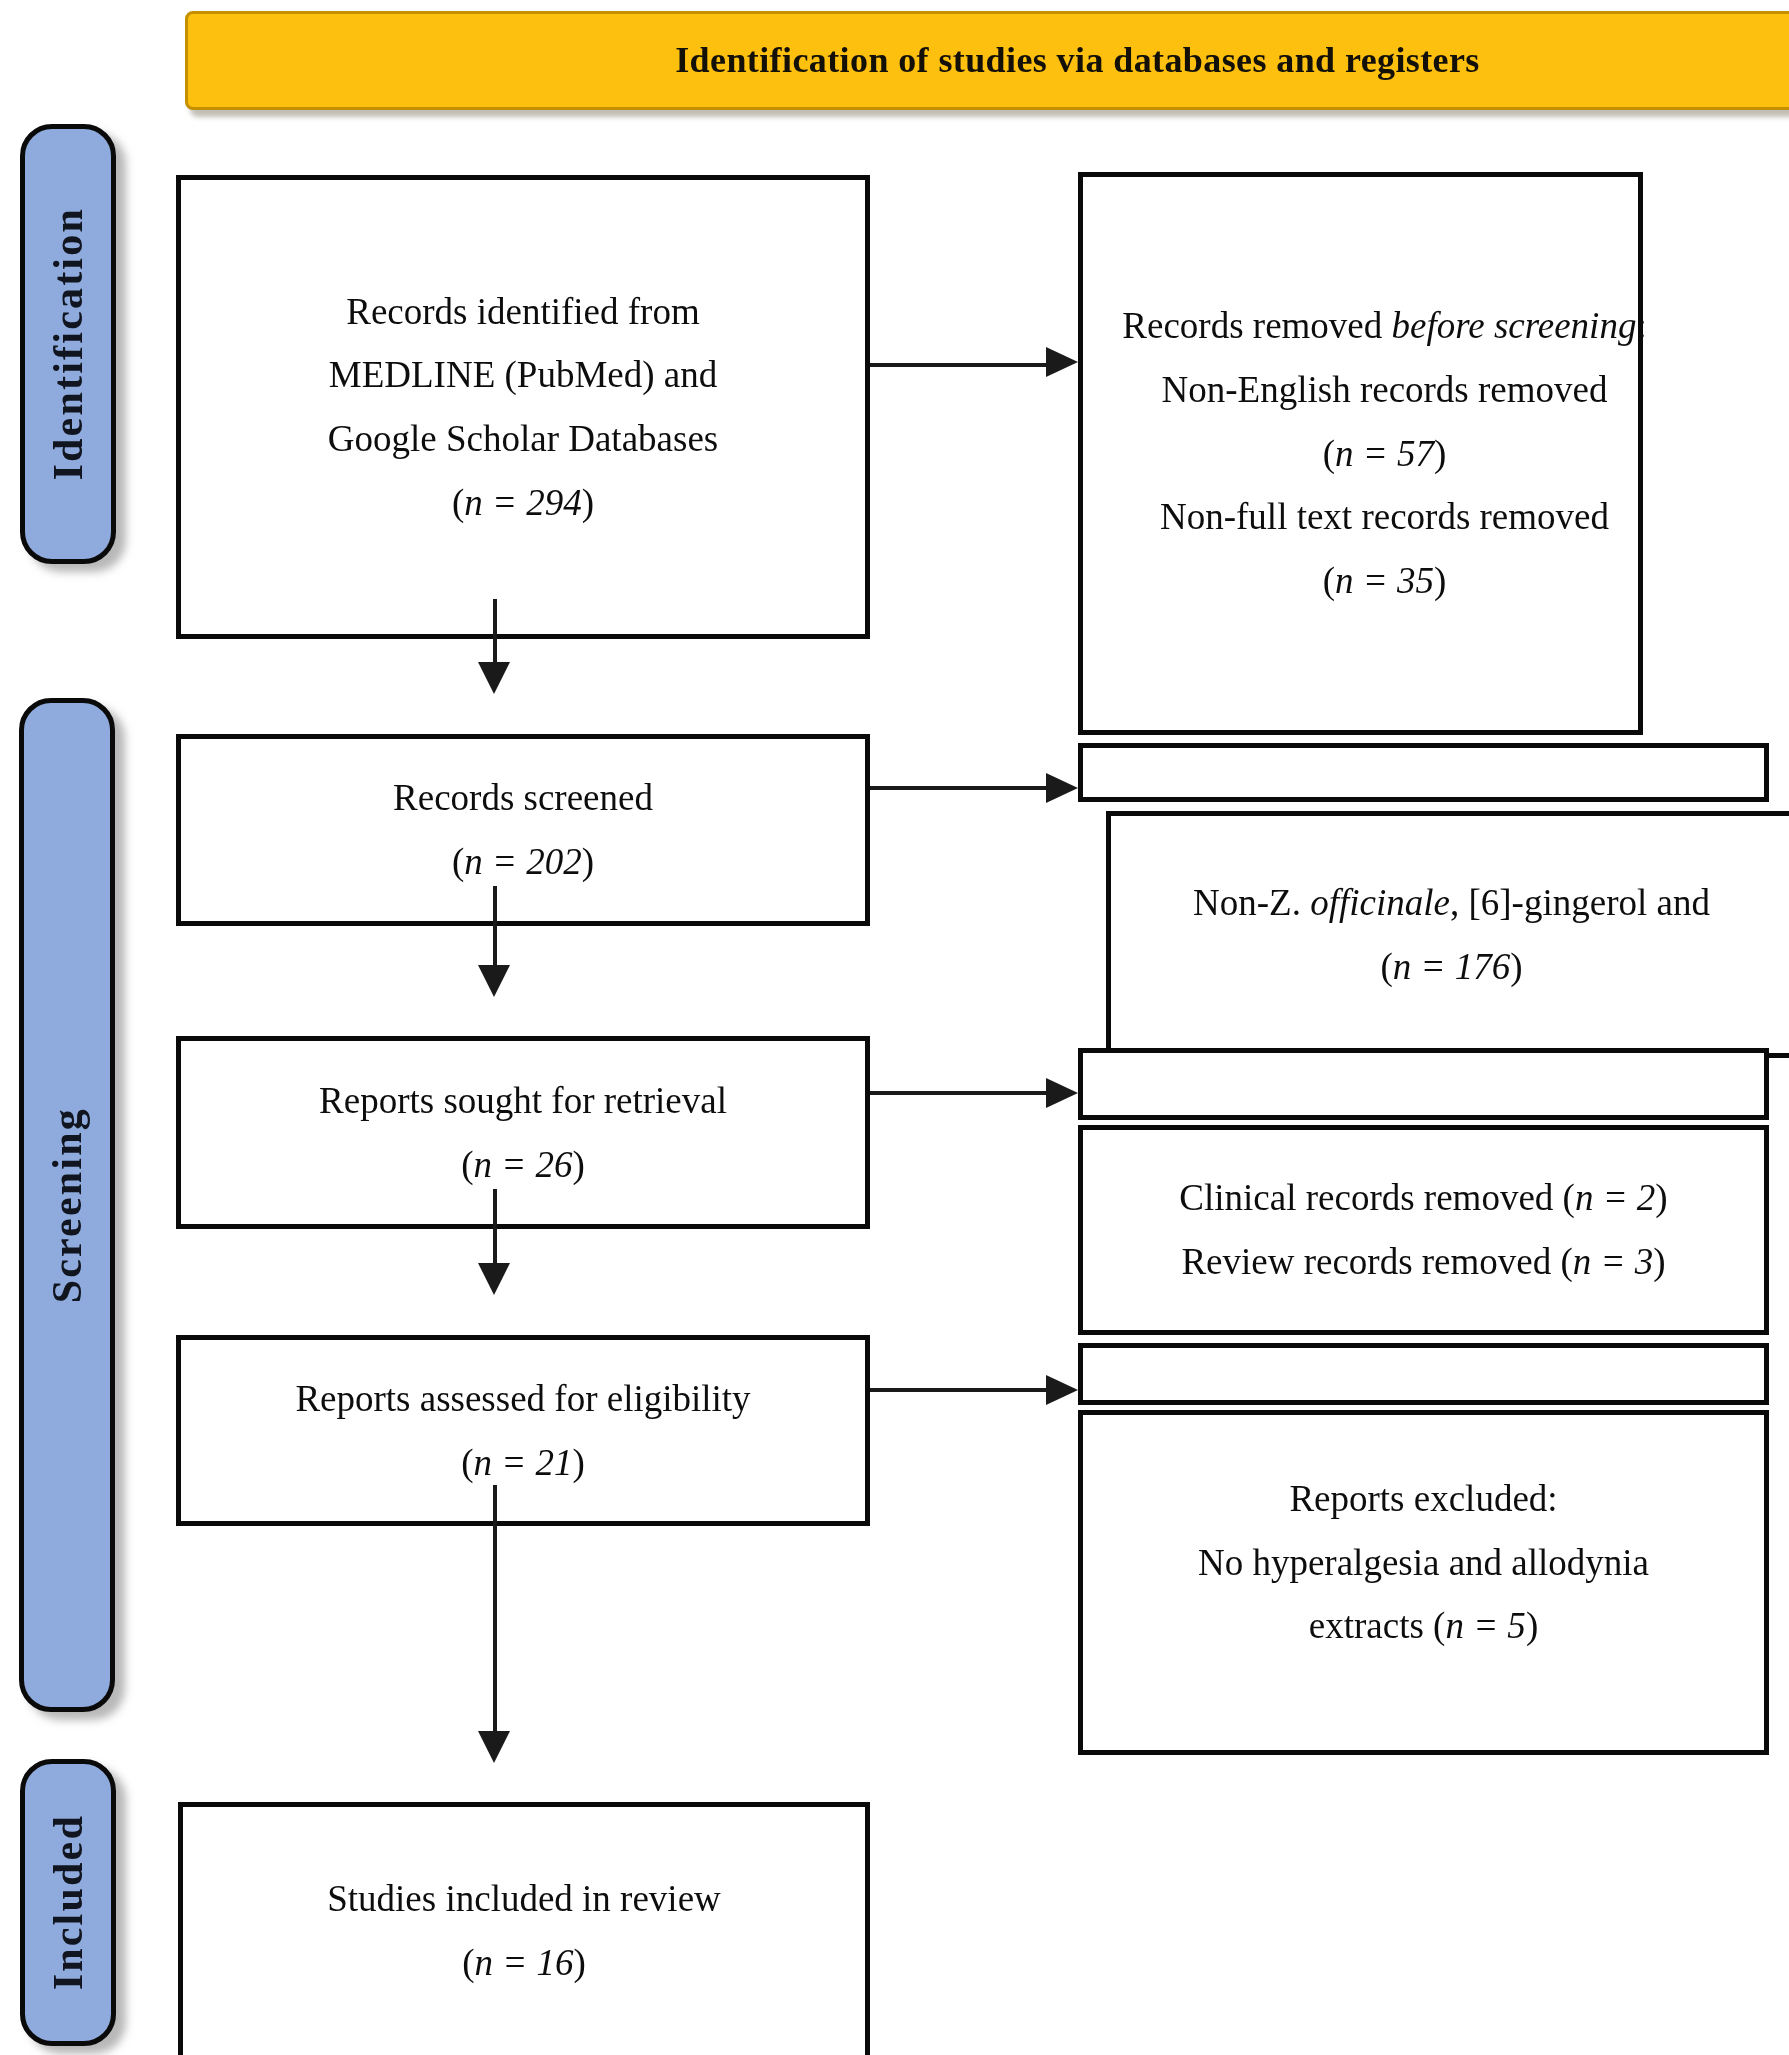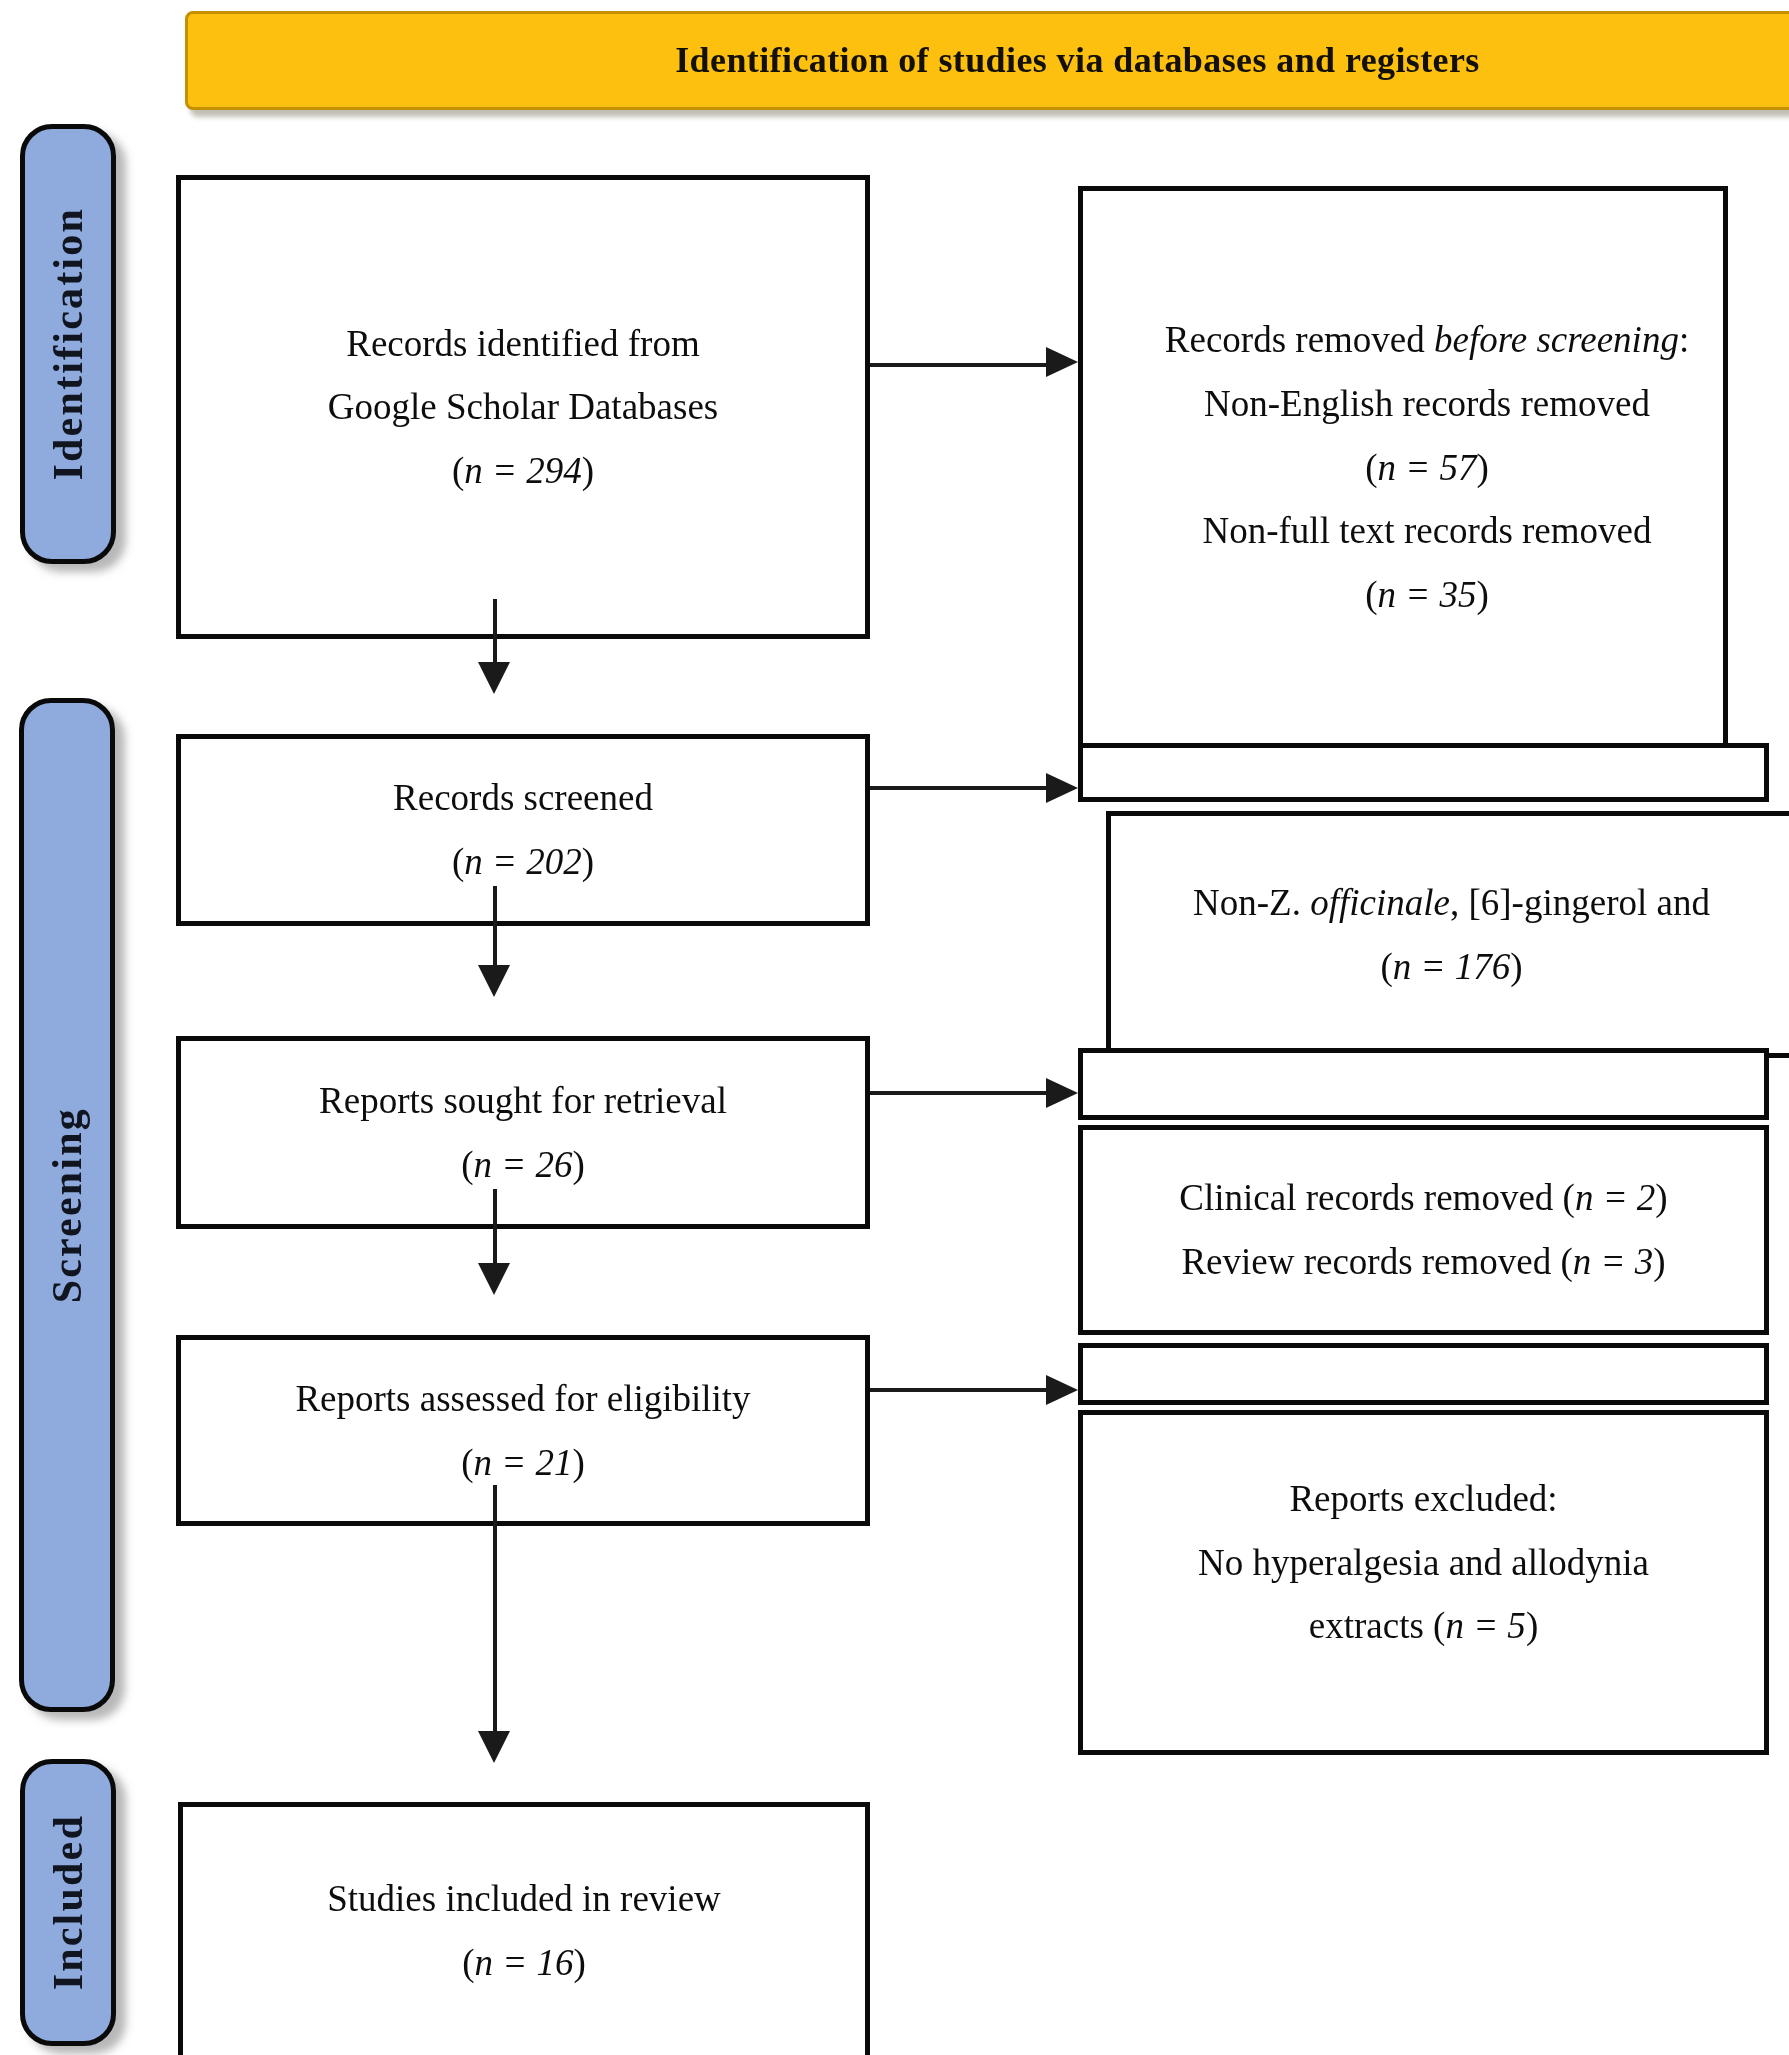--- a/index.html
+++ b/index.html
@@ -54,21 +54,21 @@
     text-align:center;
     margin-top:40px;
   }
   .fbox .tline{font-size:37px;line-height:1.72;white-space:nowrap;}
   .fbox em{font-style:italic;}
   #box-l1{left:176px;top:135px;width:694px;height:464px;}
   #box-l2{left:176px;top:694px;width:694px;height:192px;}
   #box-l3{left:176px;top:996px;width:694px;height:193px;}
   #box-l4{left:176px;top:1295px;width:694px;height:191px;}
   #box-l5{left:178px;top:1762px;width:692px;height:258px;}
-  #box-ra{left:1078px;top:146px;width:650px;height:563px;padding-left:48px;}
+  #box-ra{left:1078px;top:132px;width:565px;height:563px;padding-left:48px;}
   #box-rb{left:1078px;top:703px;width:691px;height:59px;}
   #box-rc{left:1106px;top:771px;width:691px;height:247px;}
   #box-rd{left:1078px;top:1008px;width:691px;height:72px;}
   #box-re{left:1078px;top:1085px;width:691px;height:210px;}
   #box-rf{left:1078px;top:1303px;width:691px;height:62px;}
   #box-rg{left:1078px;top:1370px;width:691px;height:345px;padding-bottom:40px;}
   
   .vline{position:absolute;width:3.6px;background:#1a1a1a;}
   .vhead{position:absolute;width:0;height:0;
     border-left:16px solid transparent;border-right:16px solid transparent;
@@ -92,20 +92,21 @@
   </div>
   <div class="stage" id="lbl-screening">
     <span class="vtext">Screening</span>
   </div>
   <div class="stage" id="lbl-included">
     <span class="vtext">Included</span>
   </div>
 
   <div class="fbox" id="box-l1">
       <div class="tline"><span>Records identified from</span></div>
+      <div class="tline"><span>MEDLINE (PubMed) and</span></div>
       <div class="tline"><span>Google Scholar Databases</span></div>
       <div class="tline"><span>(</span><em>n = 294</em><span>)</span></div>
     </div>
   <div class="fbox" id="box-l2">
       <div class="tline"><span>Records screened</span></div>
       <div class="tline"><span>(</span><em>n = 202</em><span>)</span></div>
     </div>
   <div class="fbox" id="box-l3">
       <div class="tline"><span>Reports sought for retrieval</span></div>
       <div class="tline"><span>(</span><em>n = 26</em><span>)</span></div>

